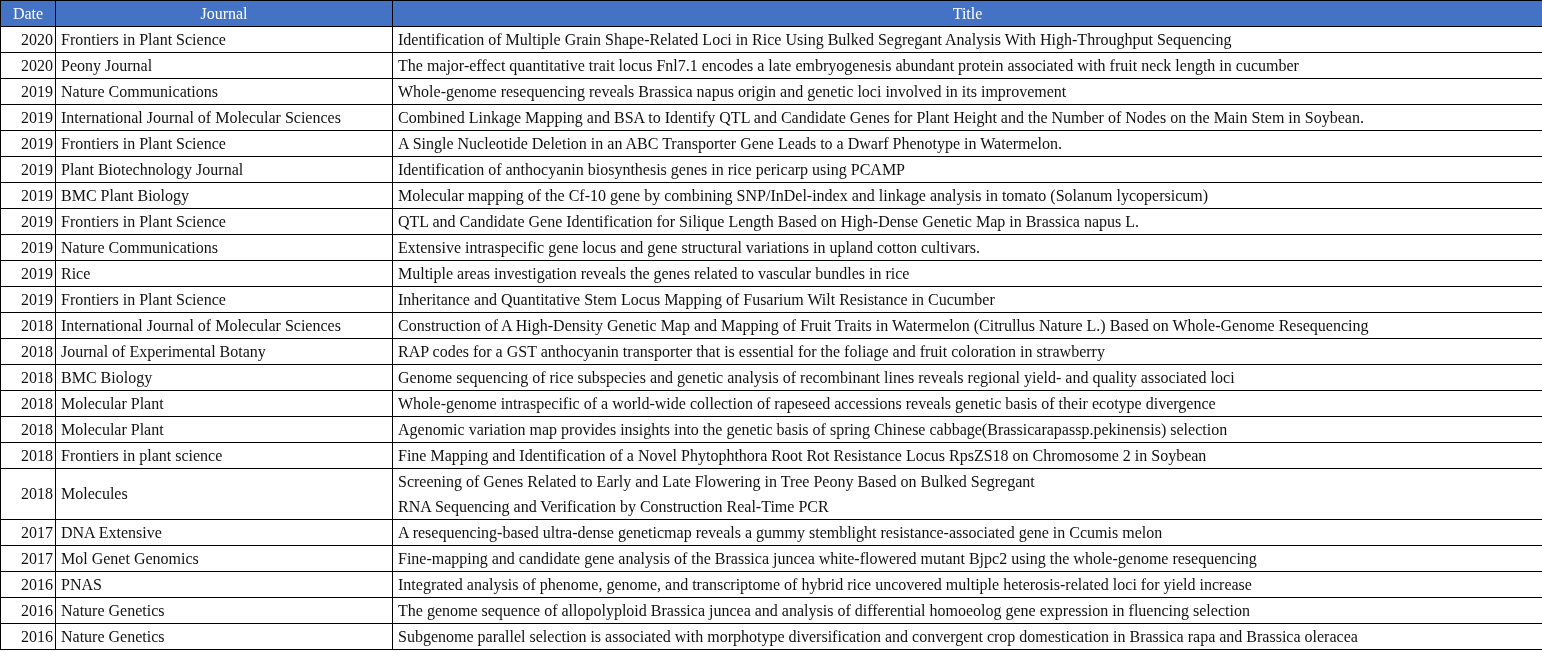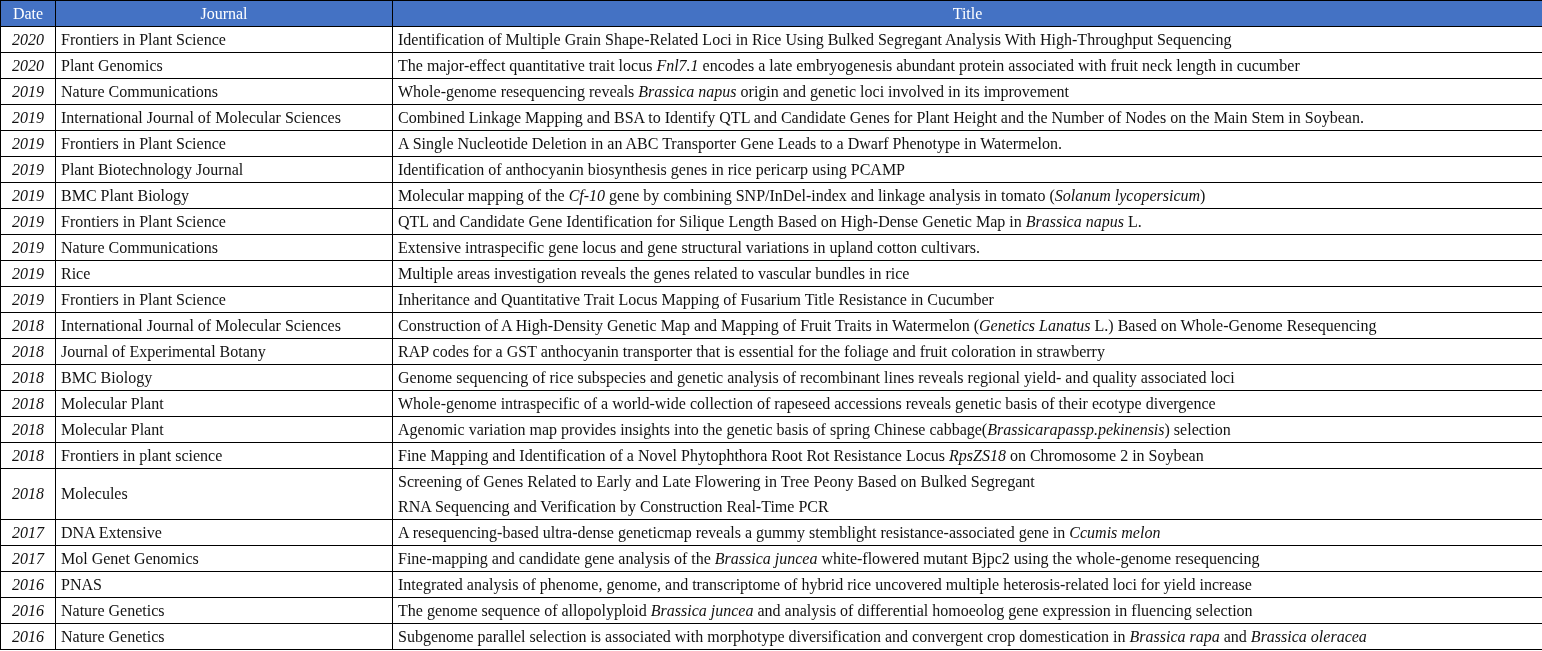--- a/index.html
+++ b/index.html
@@ -15,24 +15,24 @@
     overflow: hidden;
   }
   th {
     background: var(--header-bg);
     color: var(--header-fg);
     font-weight: normal;
     text-align: center;
     height: 26px;
   }
   td { height: 26px; }
-  td.date { text-align: center; padding: 0 2px; font-style: italic; }
+  td.date { text-align: right; padding: 0 2px; }
   td.journal, td.title { text-align: left; white-space: nowrap; }
   td.title .line { line-height: 25px; white-space: nowrap; }
-  .em { font-style: italic; }
+  .em { }
 </style>
 </head>
 <body>
 
 <table>
   <colgroup>
     <col style="width:55px">
     <col style="width:337px">
     <col style="width:1150px">
   </colgroup>
@@ -46,21 +46,21 @@
   <tbody id="publications-body">
       <tr>
         <td class="date">2020</td>
         <td class="journal">Frontiers in Plant Science</td>
         <td class="title">
           <div class="line"><span>Identification of Multiple Grain Shape-Related Loci in Rice Using Bulked Segregant Analysis With High-Throughput Sequencing</span></div>
         </td>
       </tr>
       <tr>
         <td class="date">2020</td>
-        <td class="journal">Plant Genomics</td>
+        <td class="journal">Peony Journal</td>
         <td class="title">
           <div class="line"><span>The major-effect quantitative trait locus </span><span class="em">Fnl7.1</span><span> encodes a late embryogenesis abundant protein associated with fruit neck length in cucumber</span></div>
         </td>
       </tr>
       <tr>
         <td class="date">2019</td>
         <td class="journal">Nature Communications</td>
         <td class="title">
           <div class="line"><span>Whole-genome resequencing reveals </span><span class="em">Brassica napus</span><span> origin and genetic loci involved in its improvement</span></div>
         </td>
@@ -111,28 +111,28 @@
         <td class="date">2019</td>
         <td class="journal">Rice</td>
         <td class="title">
           <div class="line"><span>Multiple areas investigation reveals the genes related to vascular bundles in rice</span></div>
         </td>
       </tr>
       <tr>
         <td class="date">2019</td>
         <td class="journal">Frontiers in Plant Science</td>
         <td class="title">
-          <div class="line"><span>Inheritance and Quantitative Trait Locus Mapping of Fusarium Title Resistance in Cucumber</span></div>
+          <div class="line"><span>Inheritance and Quantitative Stem Locus Mapping of Fusarium Wilt Resistance in Cucumber</span></div>
         </td>
       </tr>
       <tr>
         <td class="date">2018</td>
         <td class="journal">International Journal of Molecular Sciences</td>
         <td class="title">
-          <div class="line"><span>Construction of A High-Density Genetic Map and Mapping of Fruit Traits in Watermelon (</span><span class="em">Genetics Lanatus</span><span> L.) Based on Whole-Genome Resequencing</span></div>
+          <div class="line"><span>Construction of A High-Density Genetic Map and Mapping of Fruit Traits in Watermelon (</span><span class="em">Citrullus Nature</span><span> L.) Based on Whole-Genome Resequencing</span></div>
         </td>
       </tr>
       <tr>
         <td class="date">2018</td>
         <td class="journal">Journal of Experimental Botany</td>
         <td class="title">
           <div class="line"><span>RAP codes for a GST anthocyanin transporter that is essential for the foliage and fruit coloration in strawberry</span></div>
         </td>
       </tr>
       <tr>

